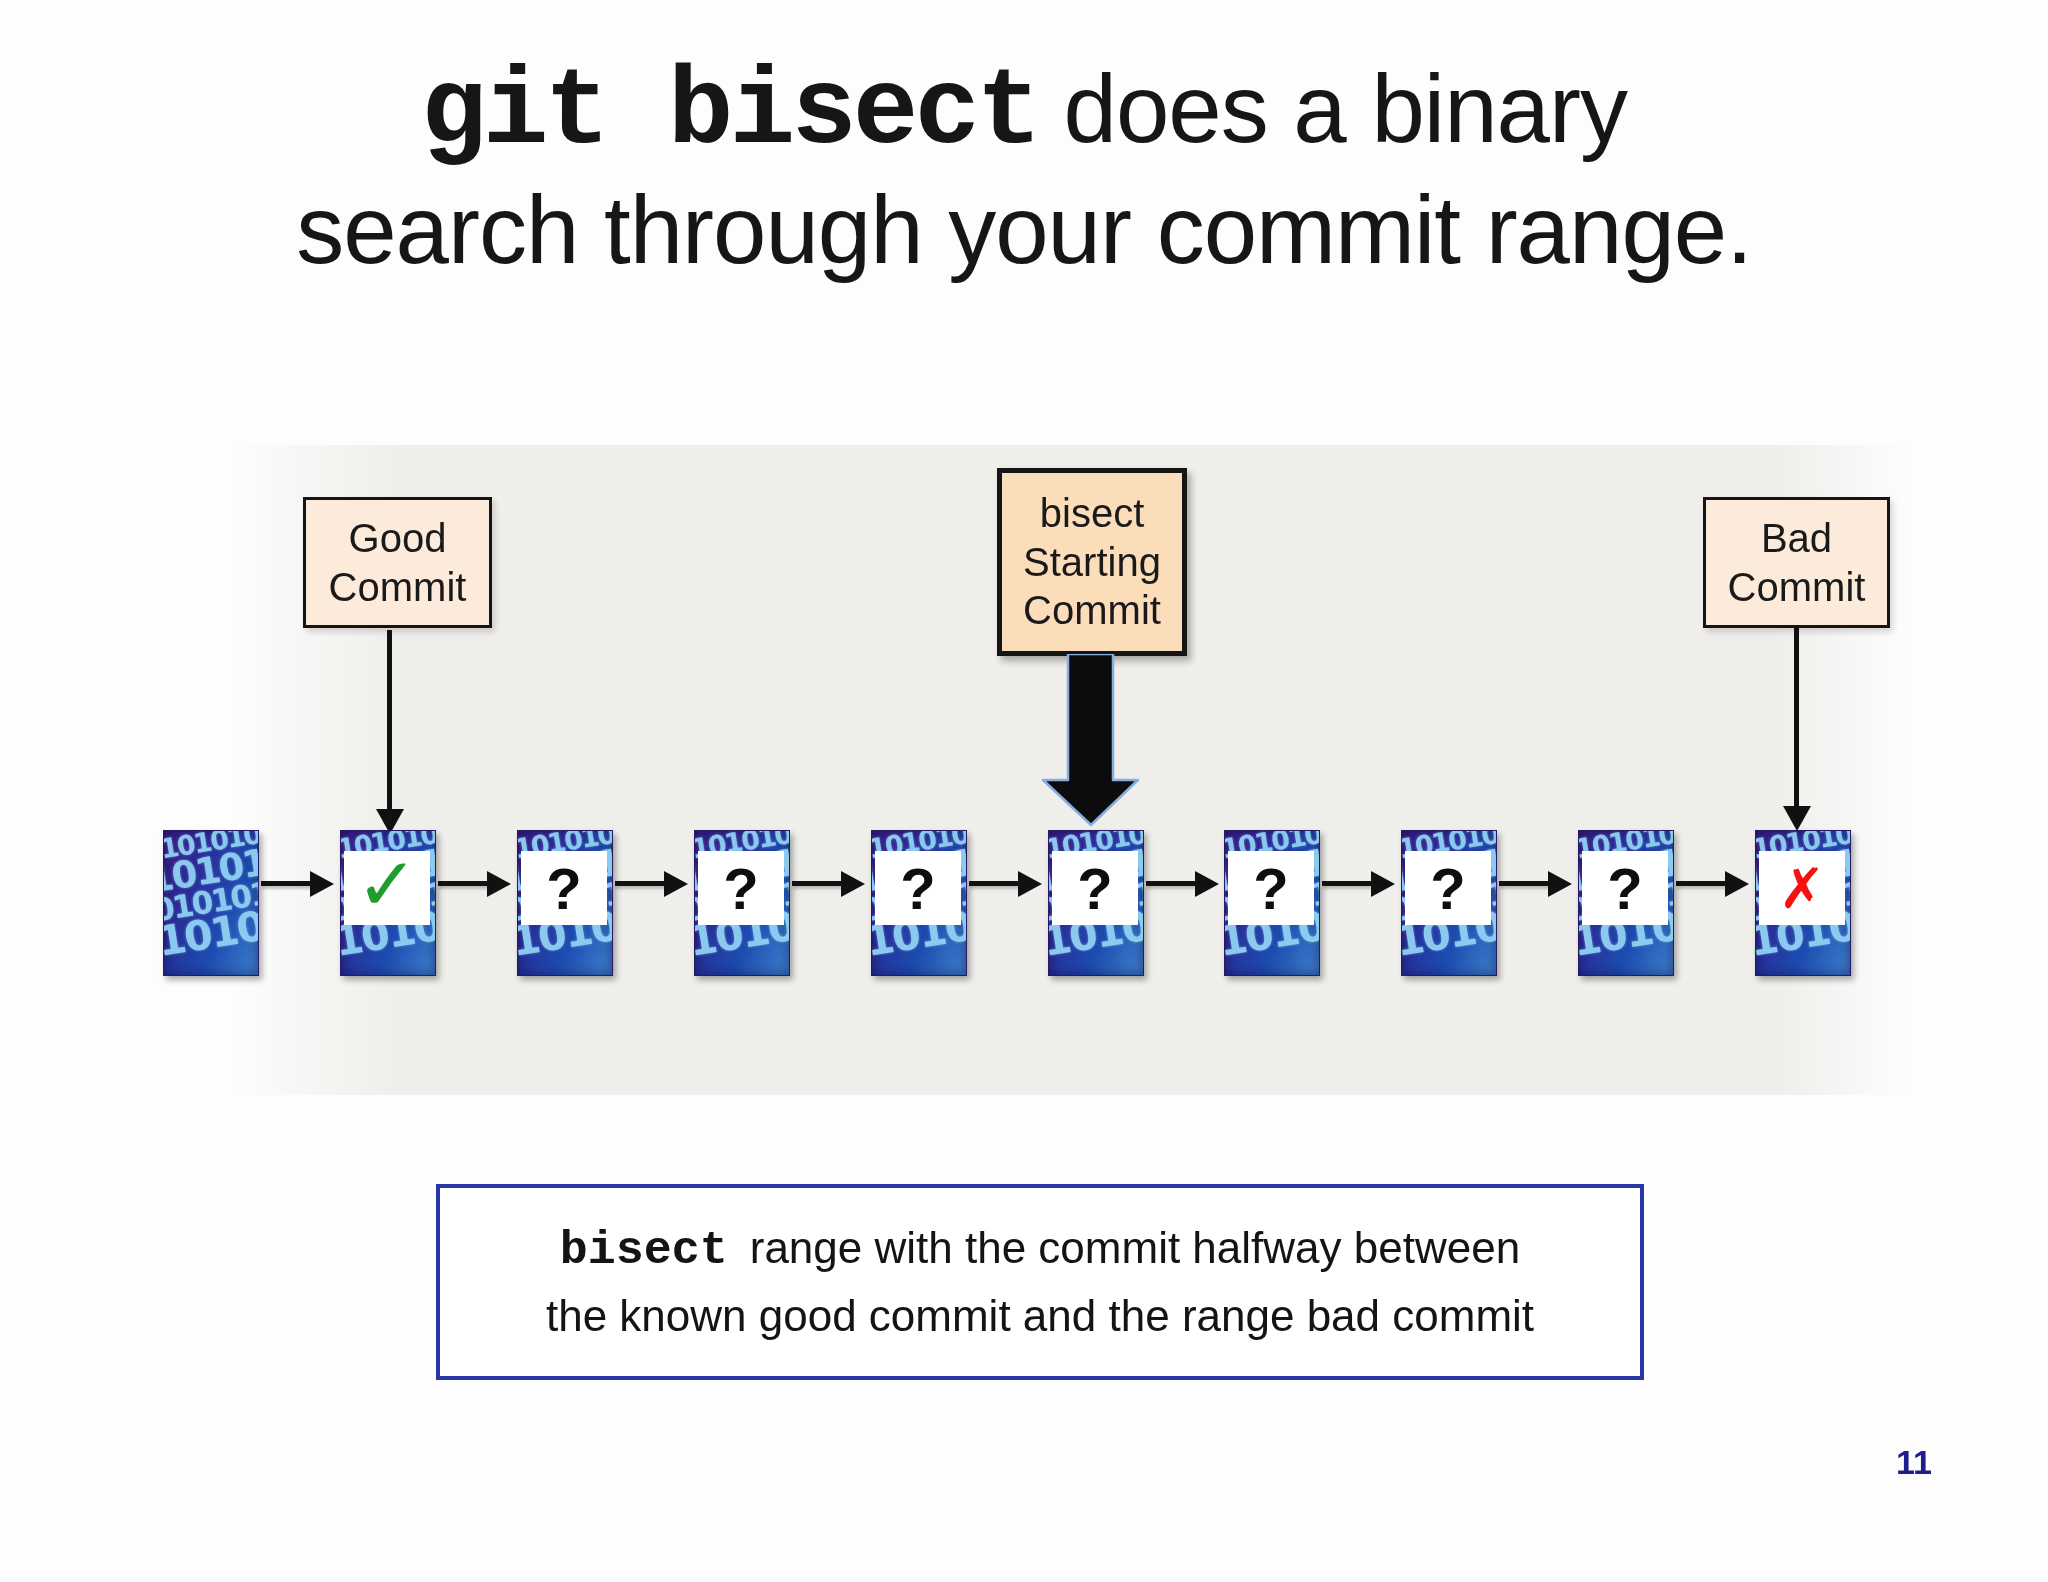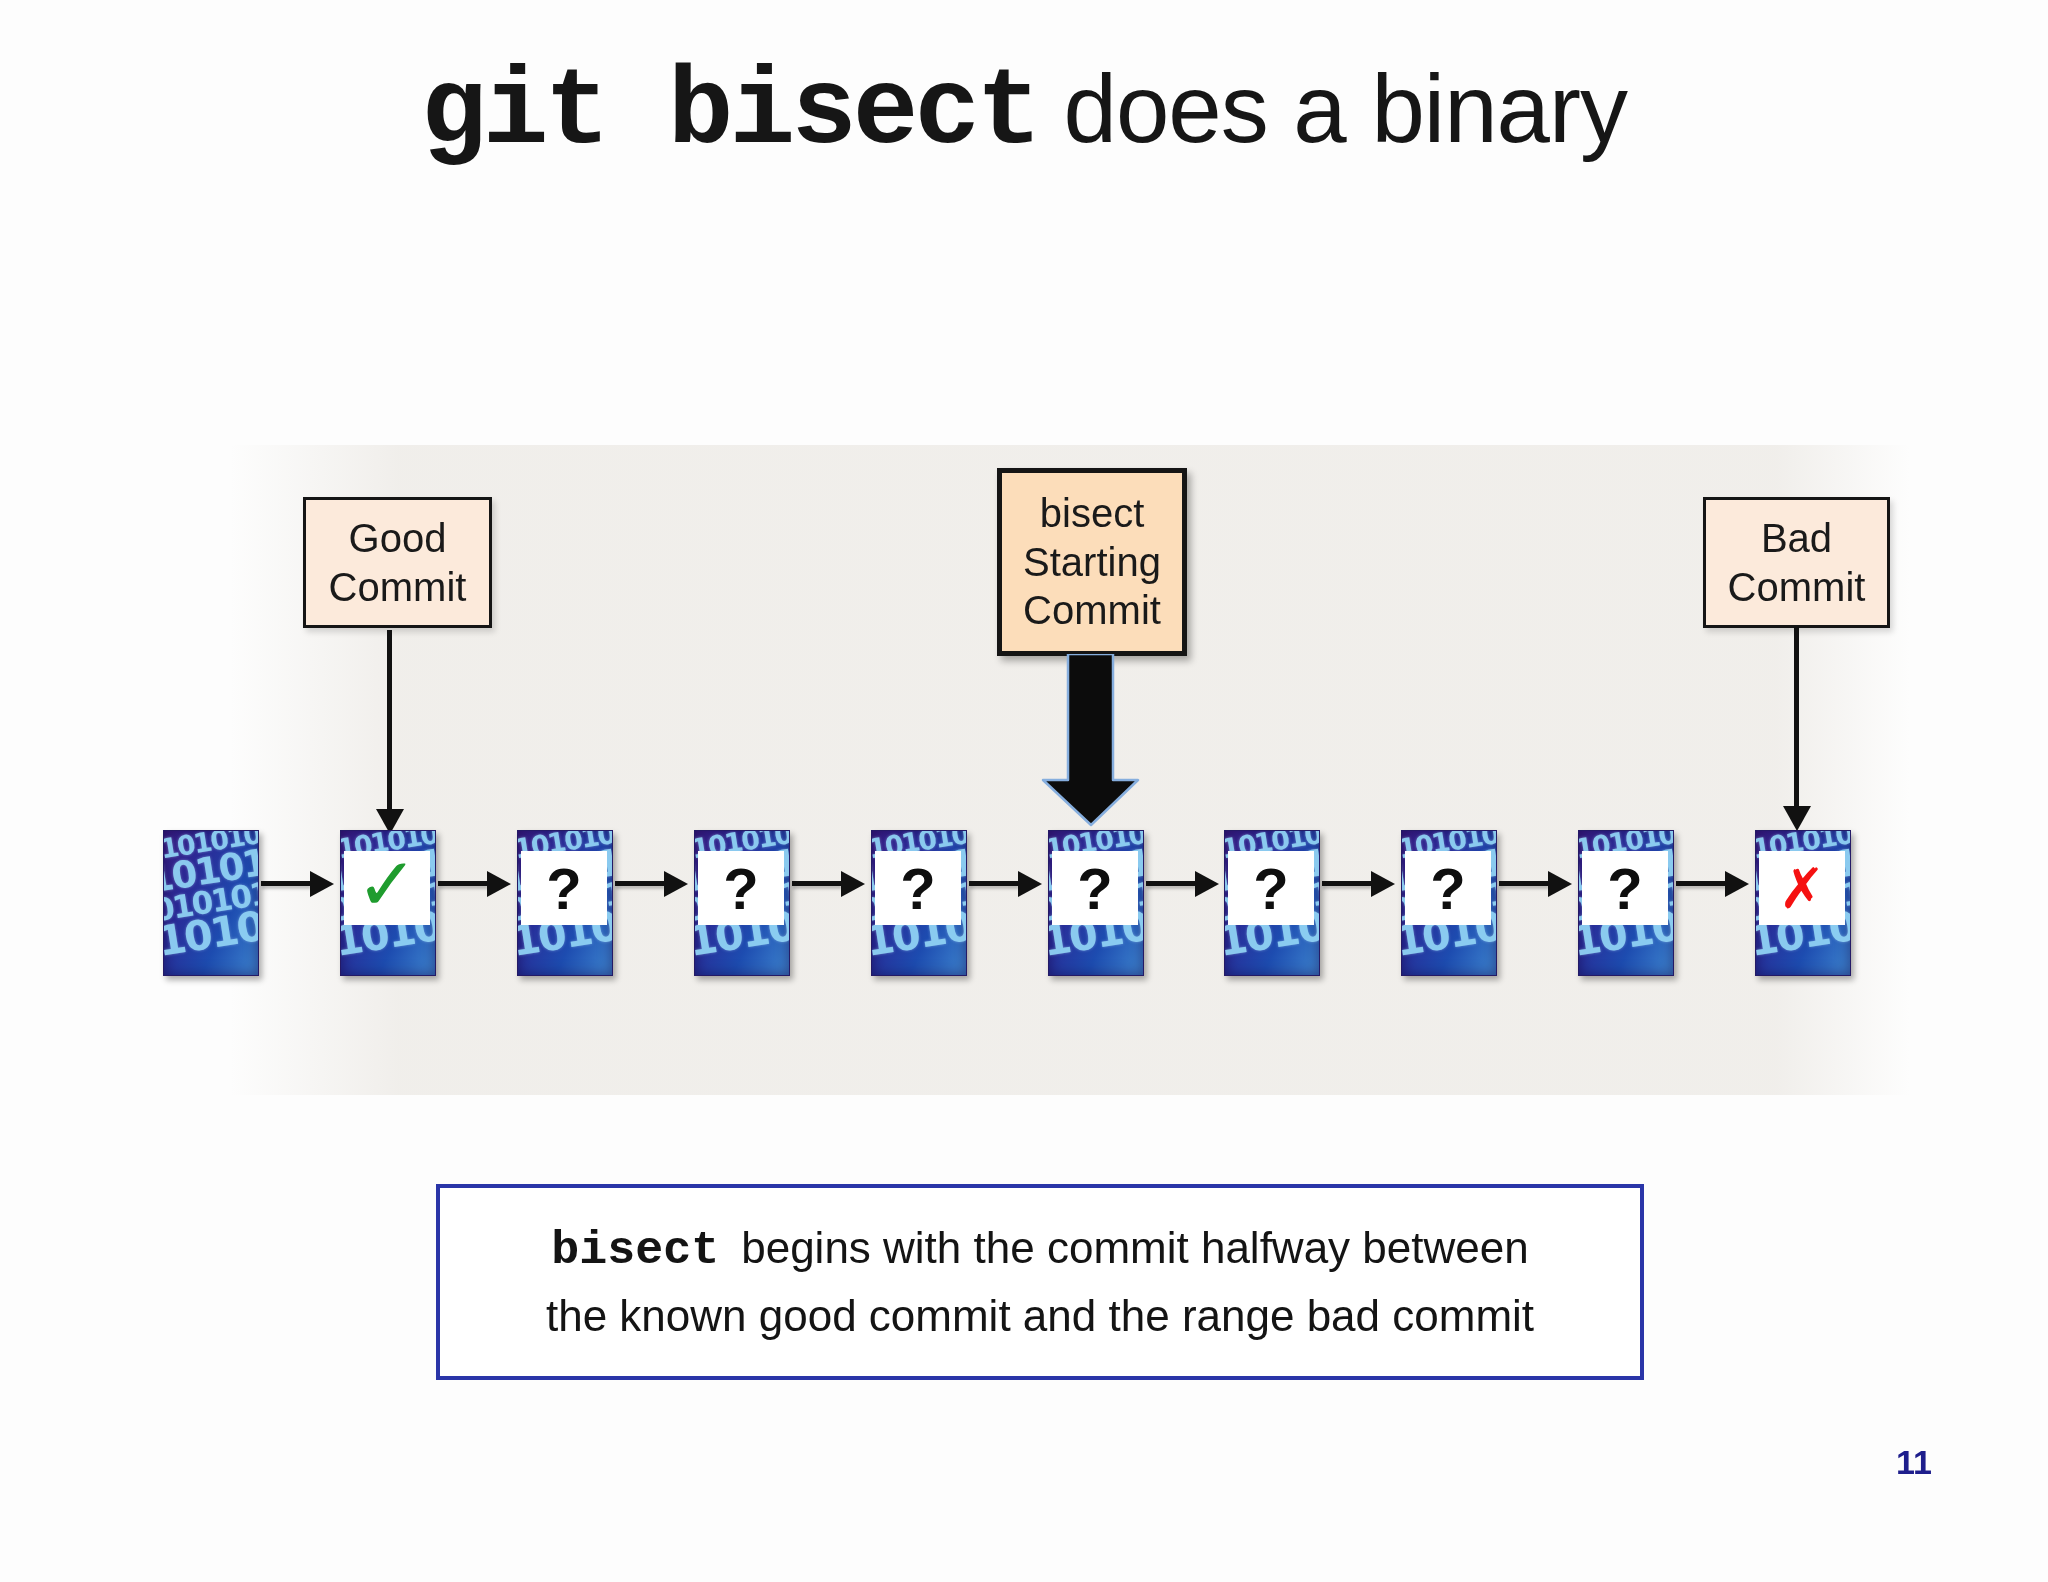--- a/index.html
+++ b/index.html
@@ -95,20 +95,21 @@
 </style>
 </head>
 <body>
 
 <div class="slide">
 
   <div class="wash"></div>
 
   <div class="title">
     <div><span class="code">git bisect</span><span> does a binary</span></div>
+    <div>search through your commit range.</div>
   </div>
 
   <div class="label-box box-good">
     <div>Good</div>
     <div>Commit</div>
   </div>
   <div class="label-box box-bisect">
     <div>bisect</div>
     <div>Starting</div>
     <div>Commit</div>
@@ -237,21 +238,21 @@
           <div class="bl2">0101010101</div>
           <div class="bl3">1010101010</div>
         </div>
         <div class="overlay">
           <span class="sym sym-bad">✗</span>
         </div>
       </div>
     </div>
 
   <div class="note">
-    <div><span class="code">bisect</span><span>begins with the commit halfway between</span></div>
+    <div><span class="code">bisect</span><span>range with the commit halfway between</span></div>
     <div>the known good commit and the range bad commit</div>
   </div>
 
   <div class="footer">
     <span>11</span>
   </div>
 
 </div>
 
 </body></html>

